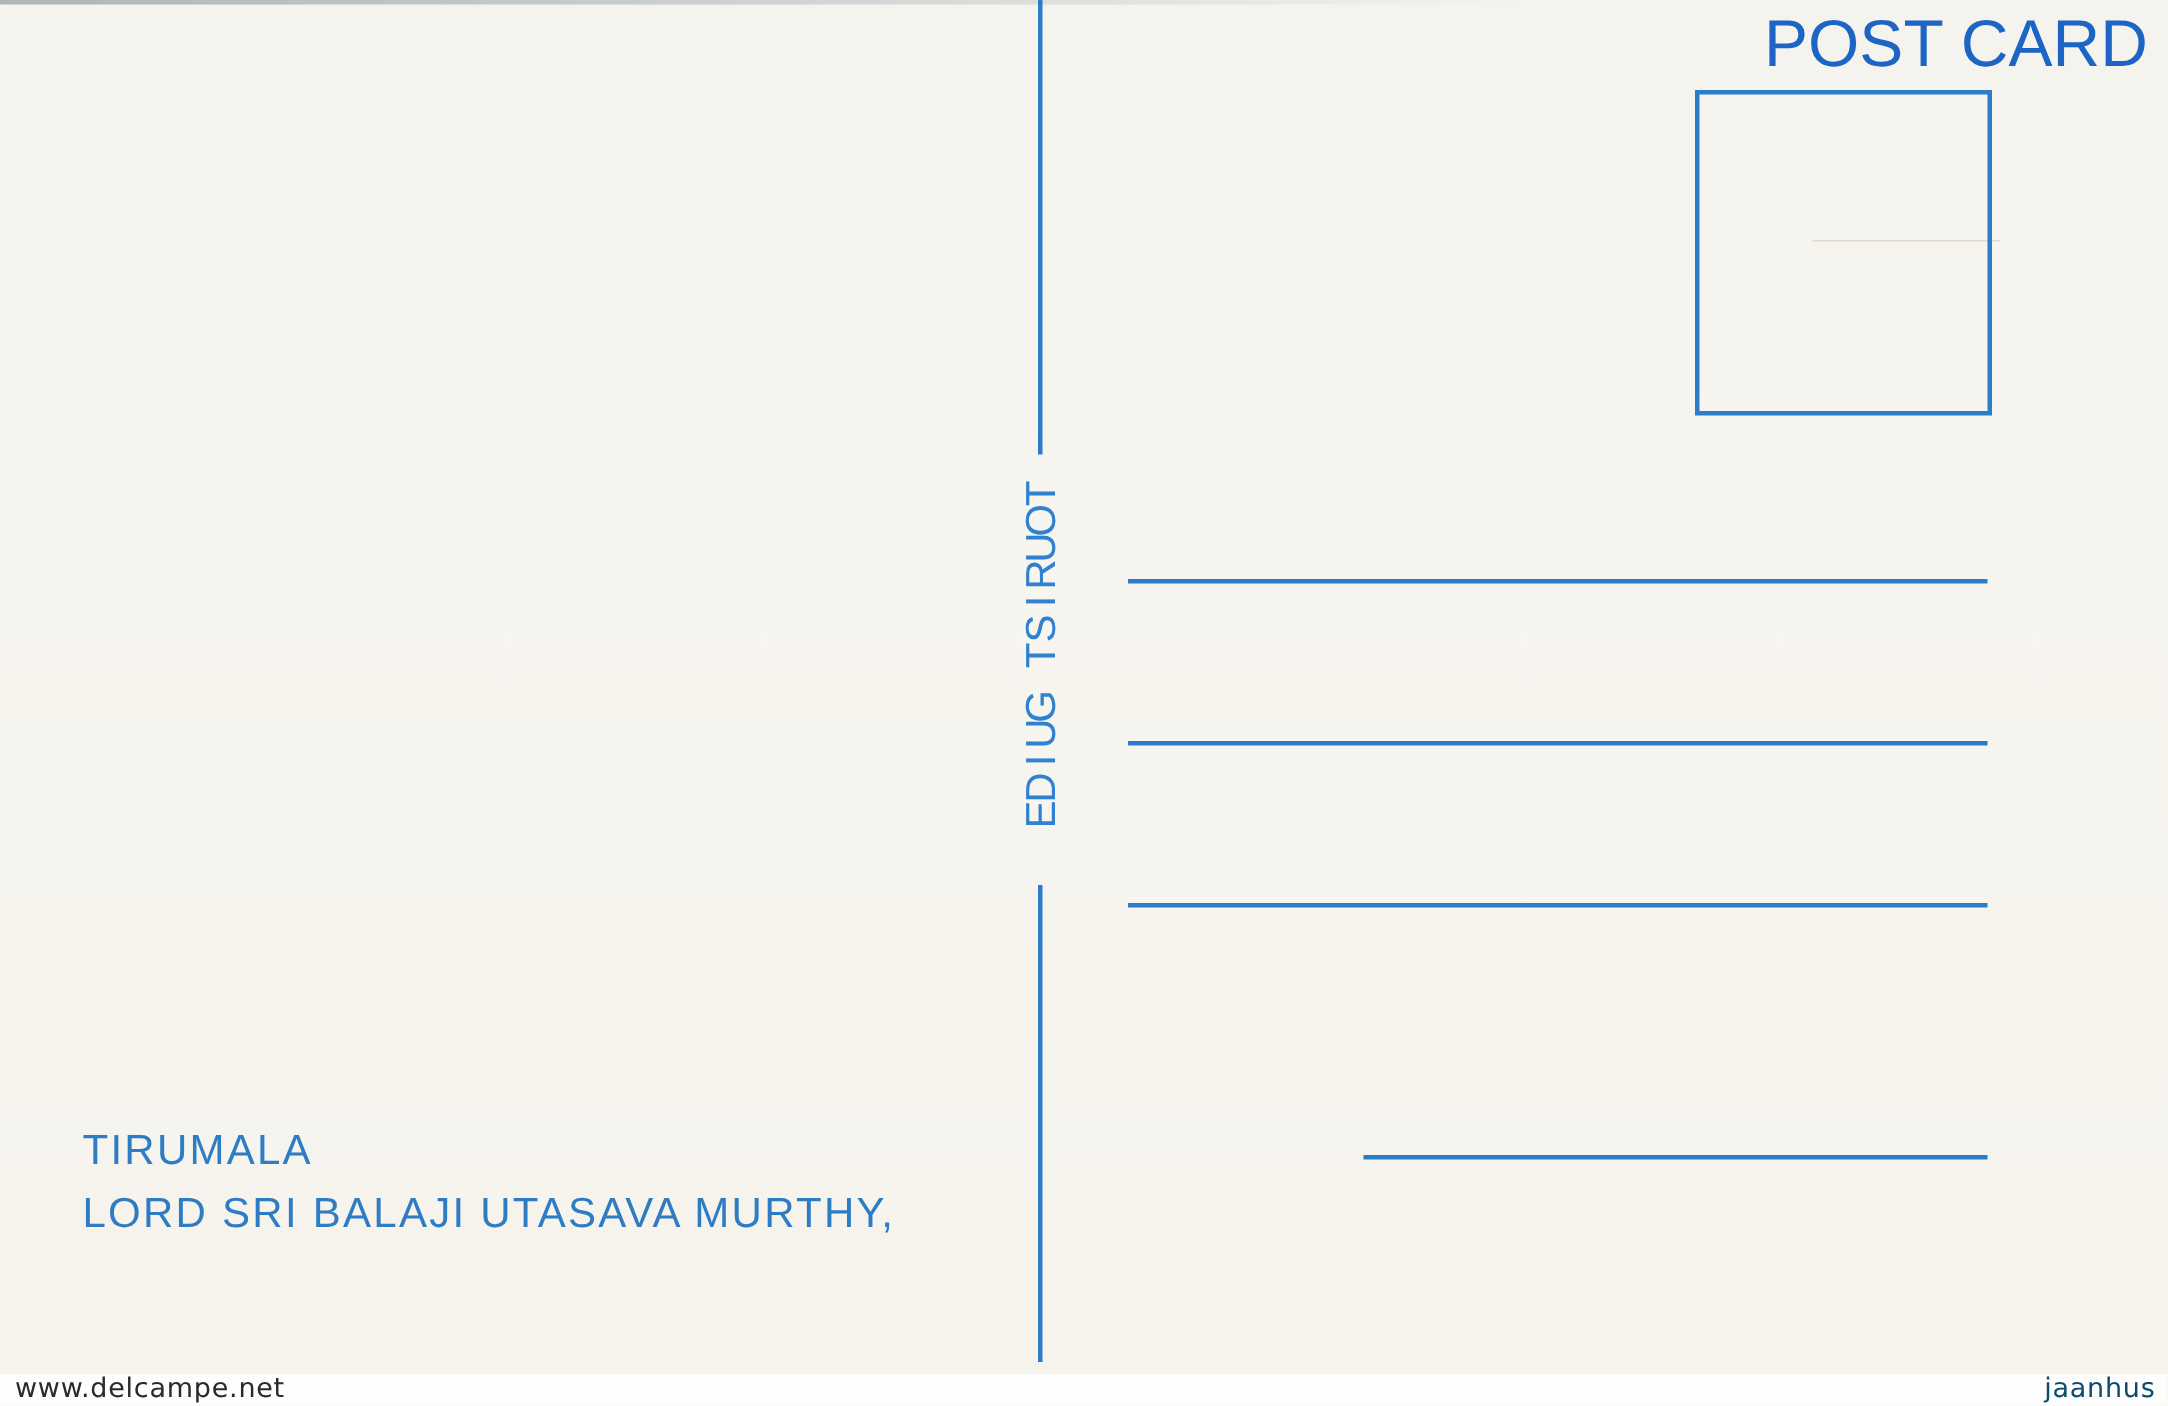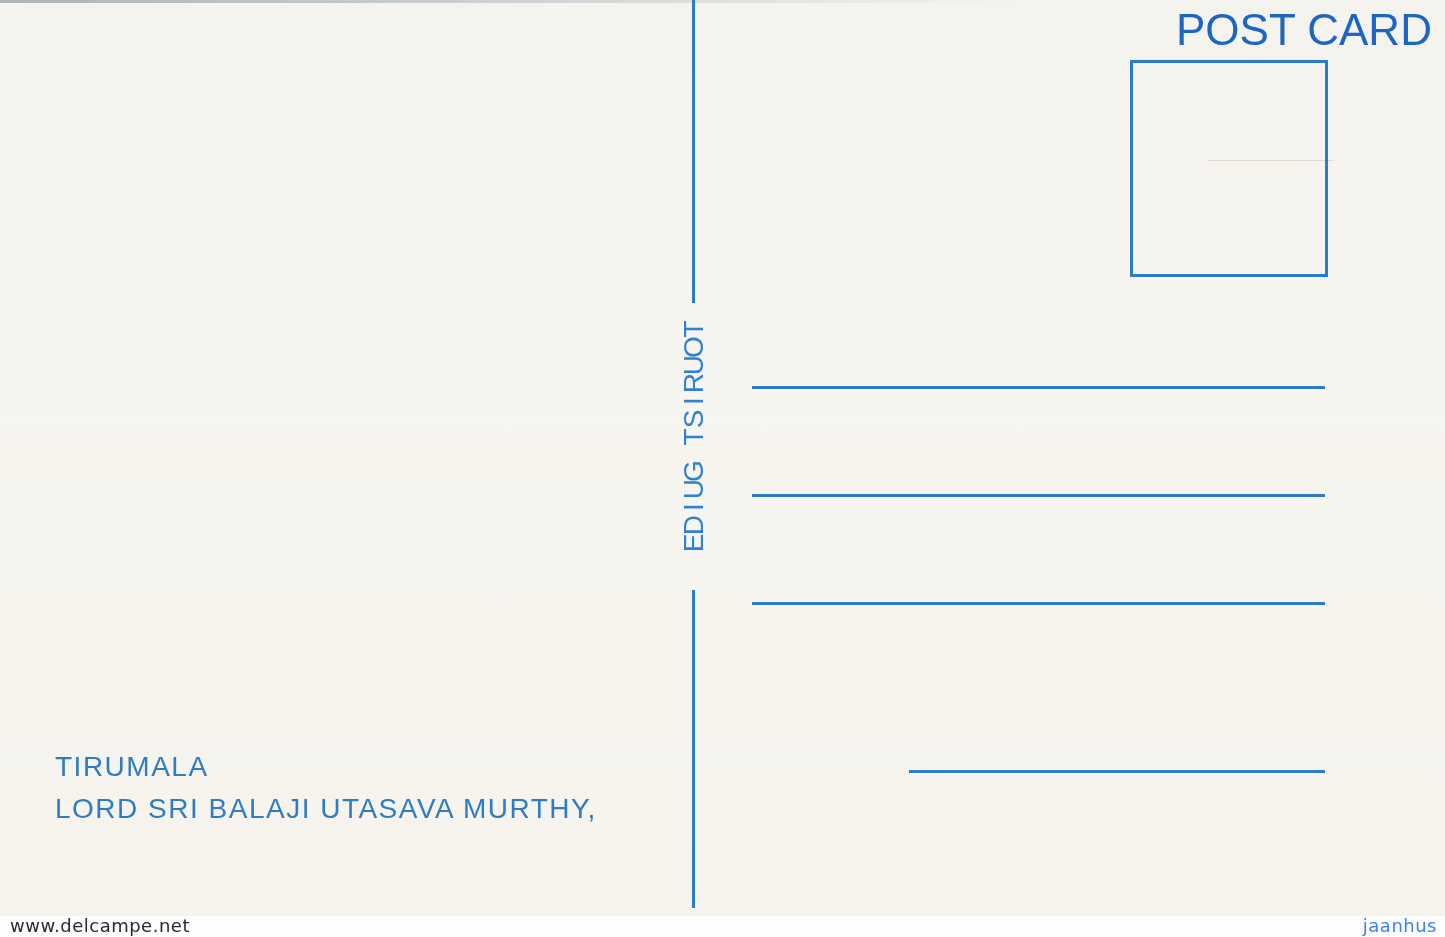--- a/index.html
+++ b/index.html
@@ -76,21 +76,21 @@
     position:absolute;left:0;bottom:0;width:100%;height:21px;
     background:#fdfdfd;z-index:3;
     font-family:"DejaVu Sans",sans-serif;
   }
   .footer-left{
     position:absolute;left:10px;bottom:1px;
     font-size:18px;color:#2a2a2a;letter-spacing:0.5px;
   }
   .footer-right{
     position:absolute;right:8px;bottom:1px;
-    font-size:18px;color:#3b82f6;letter-spacing:0.5px;
+    font-size:18px;color:#0c4a6e;letter-spacing:0.5px;
   }
 </style>
 </head>
 <body>
 
 <div class="card">
 
   <div class="scan-edge-top"></div>
 
 

